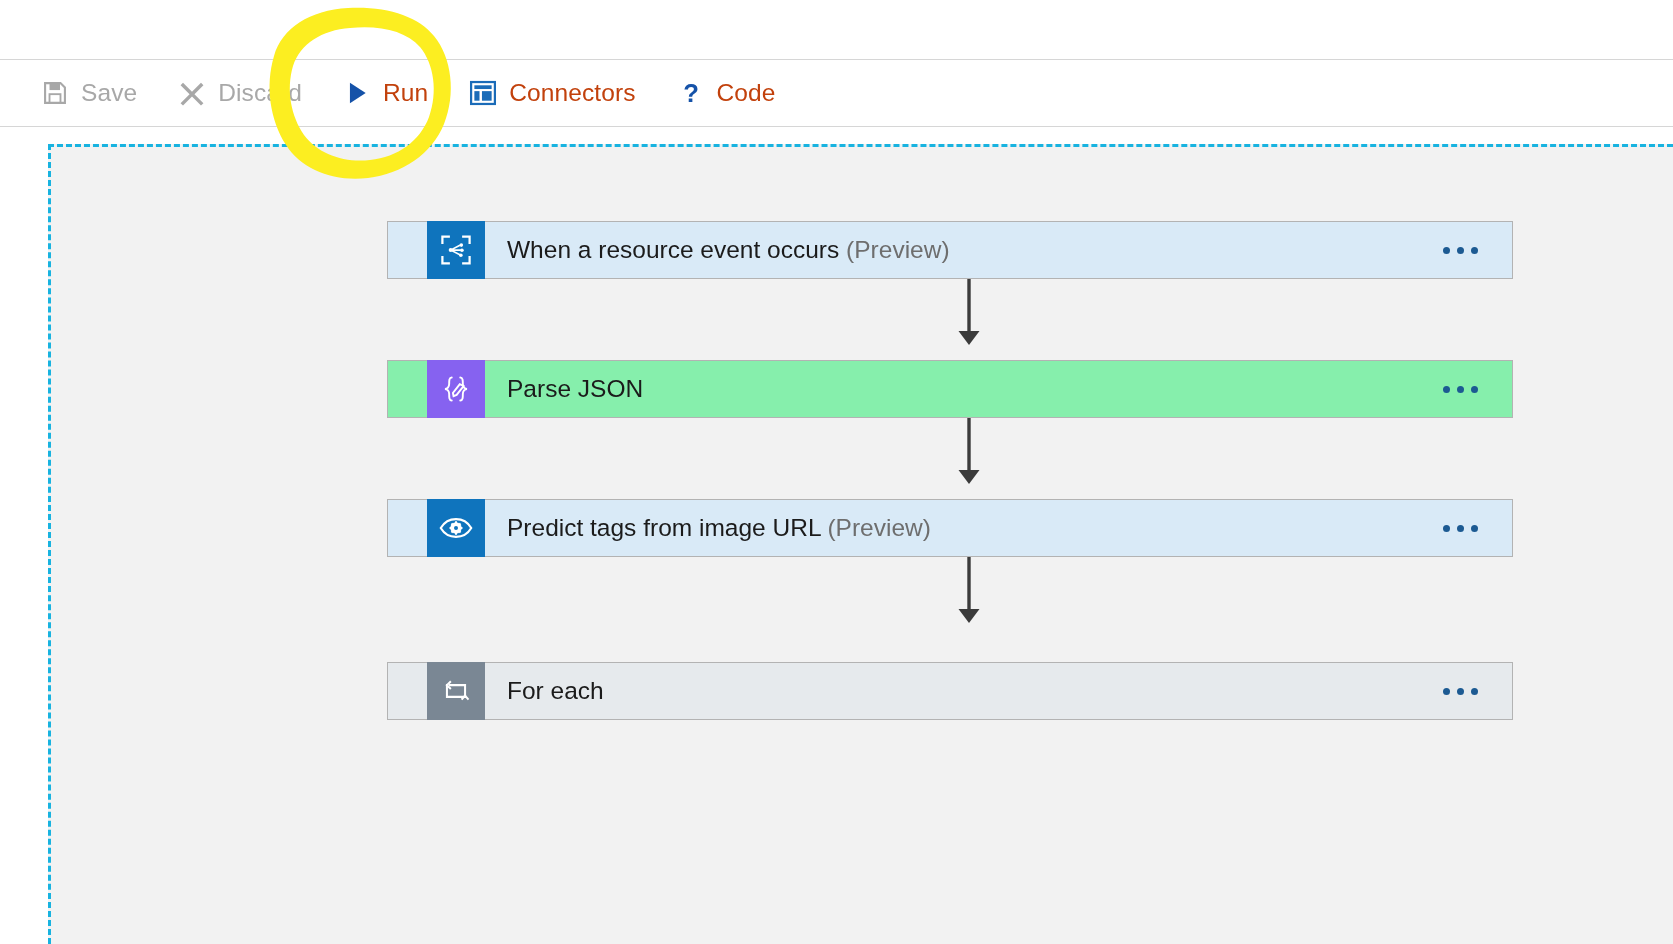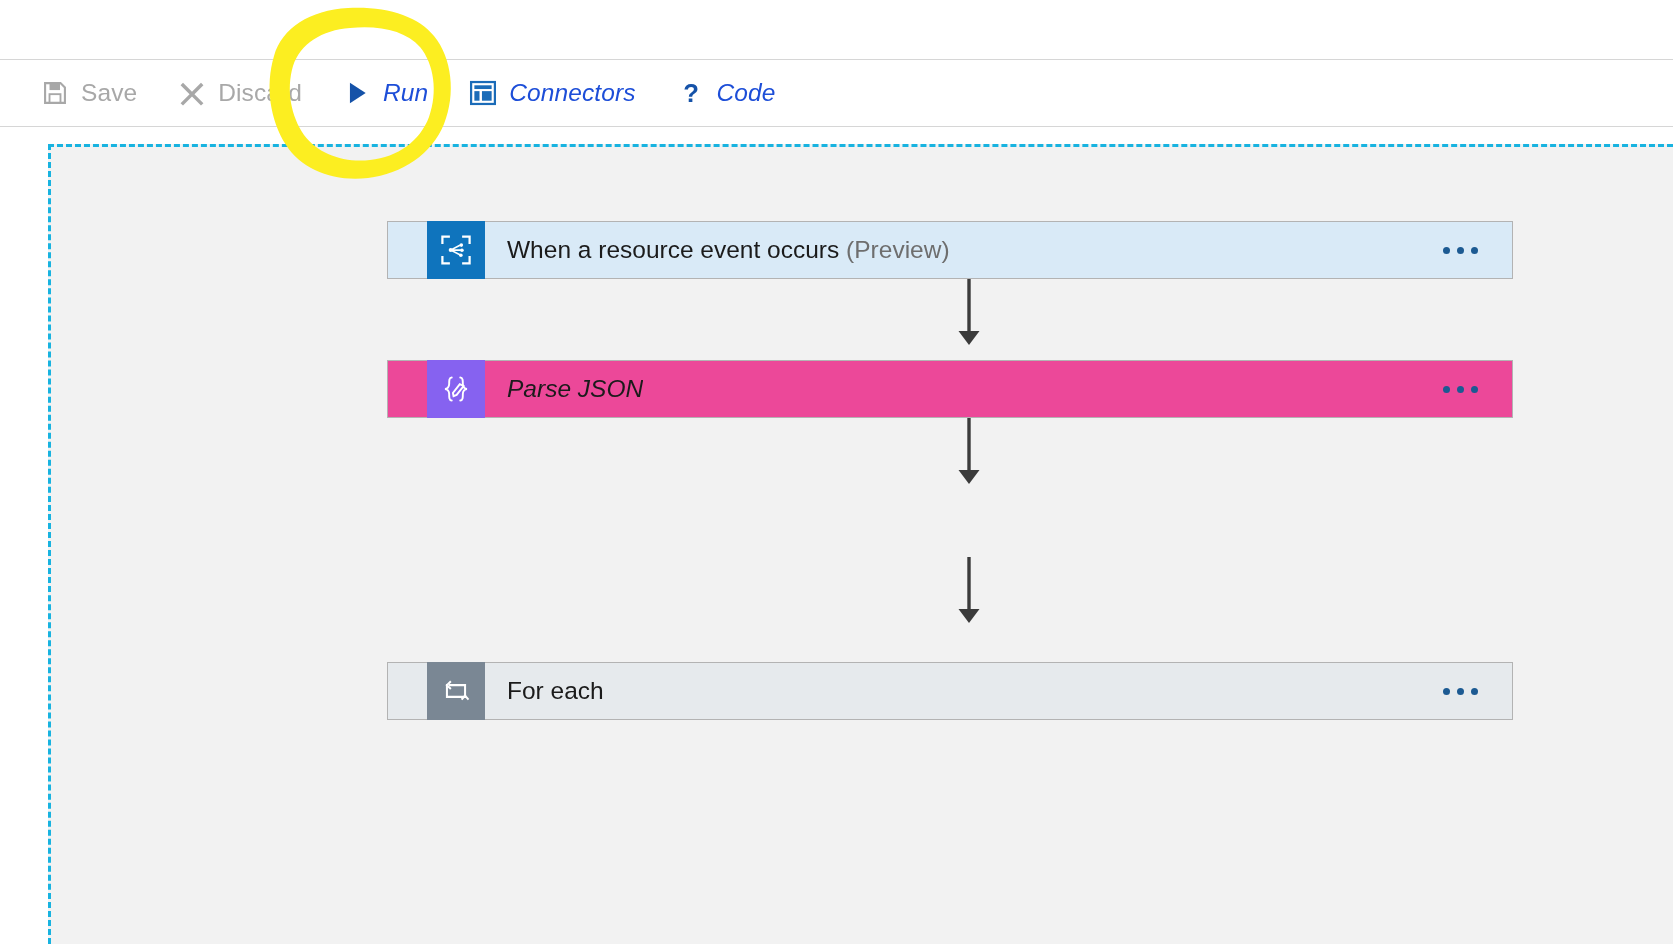--- a/index.html
+++ b/index.html
@@ -46,21 +46,21 @@
     justify-content: center;
     width: 30px;
     height: 30px;
     margin-right: 11px;
     flex: 0 0 auto;
   }
   .tb-item .tb-label {
     font-size: 24.5px;
     letter-spacing: .1px;
   }
-  .tb-item.enabled .tb-label { color: #1d4ed8; font-style: italic; }
+  .tb-item.enabled .tb-label { color: #c2410c; }
   .tb-item.disabled .tb-label { color: #a8a8a8; }
   .tb-item.disabled { cursor: default; }
 
   
   #canvas {
     position: absolute;
     left: 0;
     top: 128px;
     width: 1673px;
     height: 816px;
@@ -129,21 +129,21 @@
     display: block;
     width: 7px;
     height: 7px;
     border-radius: 50%;
     background: #1c5a92;
   }
 
   
   .card.blue      { background: #d9eaf7; }
   .card.blue .card-icon   { background: #0f74bd; }
-  .card.purple    { background: #ec4899; font-style: italic; }
+  .card.purple    { background: #86efac; }
   .card.purple .card-icon { background: #8662f0; }
   .card.gray      { background: #e6eaed; }
   .card.gray .card-icon   { background: #7a8794; }
 
   
   .arrow {
     position: absolute;
     left: 898px;
     width: 40px;
     height: 70px;
@@ -269,20 +269,38 @@
       </div>
     </div>
 
     <div class="arrow" style="top:271px">
       <svg width="40" height="70" viewBox="0 0 40 70">
         <path d="M20 0v54" stroke="#3b3b3b" stroke-width="3.4" fill="none"></path>
         <path d="M20 66l-10.5-14h21z" fill="#3b3b3b"></path>
       </svg>
     </div>
 
+    <div class="card blue" style="top:352px">
+      <div class="card-icon">
+        <svg width="36" height="36" viewBox="0 0 34 34" fill="none" stroke="#ffffff" stroke-width="2">
+          <path d="M2.6 17c3.3-5.6 8.4-8.4 14.4-8.4S28.1 11.4 31.4 17c-3.3 5.6-8.4 8.4-14.4 8.4S5.9 22.6 2.6 17z"></path>
+          <circle cx="17" cy="17" r="5.4" fill="#ffffff" stroke="none"></circle>
+          <circle cx="17" cy="17" r="1.9" fill="#0f74bd" stroke="none"></circle>
+          <path d="M17 10.6v2.2M17 21.2v2.2M10.9 17h2.2M20.9 17h2.2M12.7 12.7l1.5 1.5M19.8 19.8l1.5 1.5M21.3 12.7l-1.5 1.5M14.2 19.8l-1.5 1.5" stroke="#ffffff" stroke-width="1.9"></path>
+        </svg>
+      </div>
+      <div class="card-body">
+        <span class="card-title"><span>Predict tags from image URL</span> <span class="preview">(Preview)</span></span>
+        <span class="card-menu">
+            <i></i>
+            <i></i>
+            <i></i>
+          </span>
+      </div>
+    </div>
 
     <div class="arrow" style="top:410px">
       <svg width="40" height="70" viewBox="0 0 40 70">
         <path d="M20 0v54" stroke="#3b3b3b" stroke-width="3.4" fill="none"></path>
         <path d="M20 66l-10.5-14h21z" fill="#3b3b3b"></path>
       </svg>
     </div>
 
     <div class="card gray" style="top:515px">
       <div class="card-icon">

